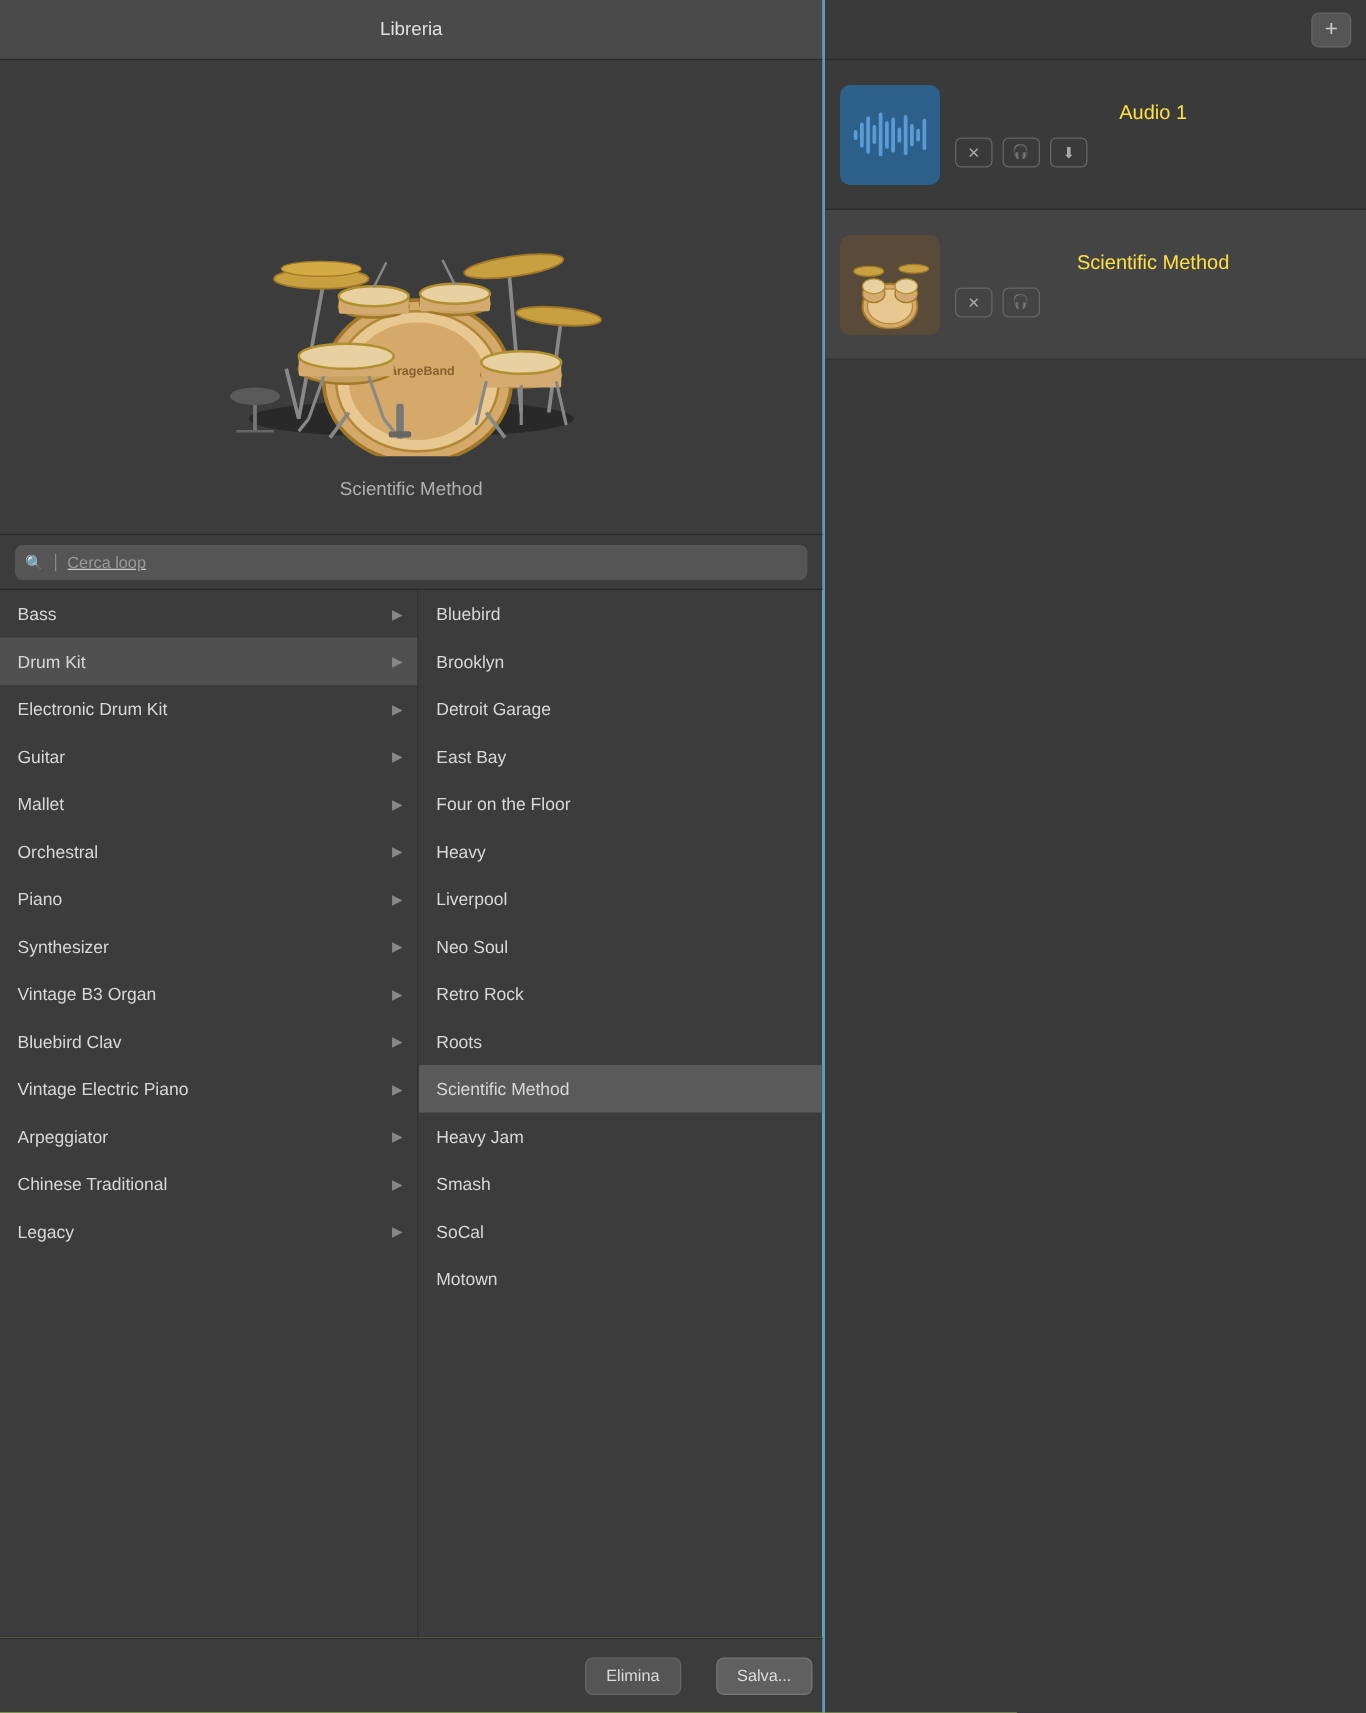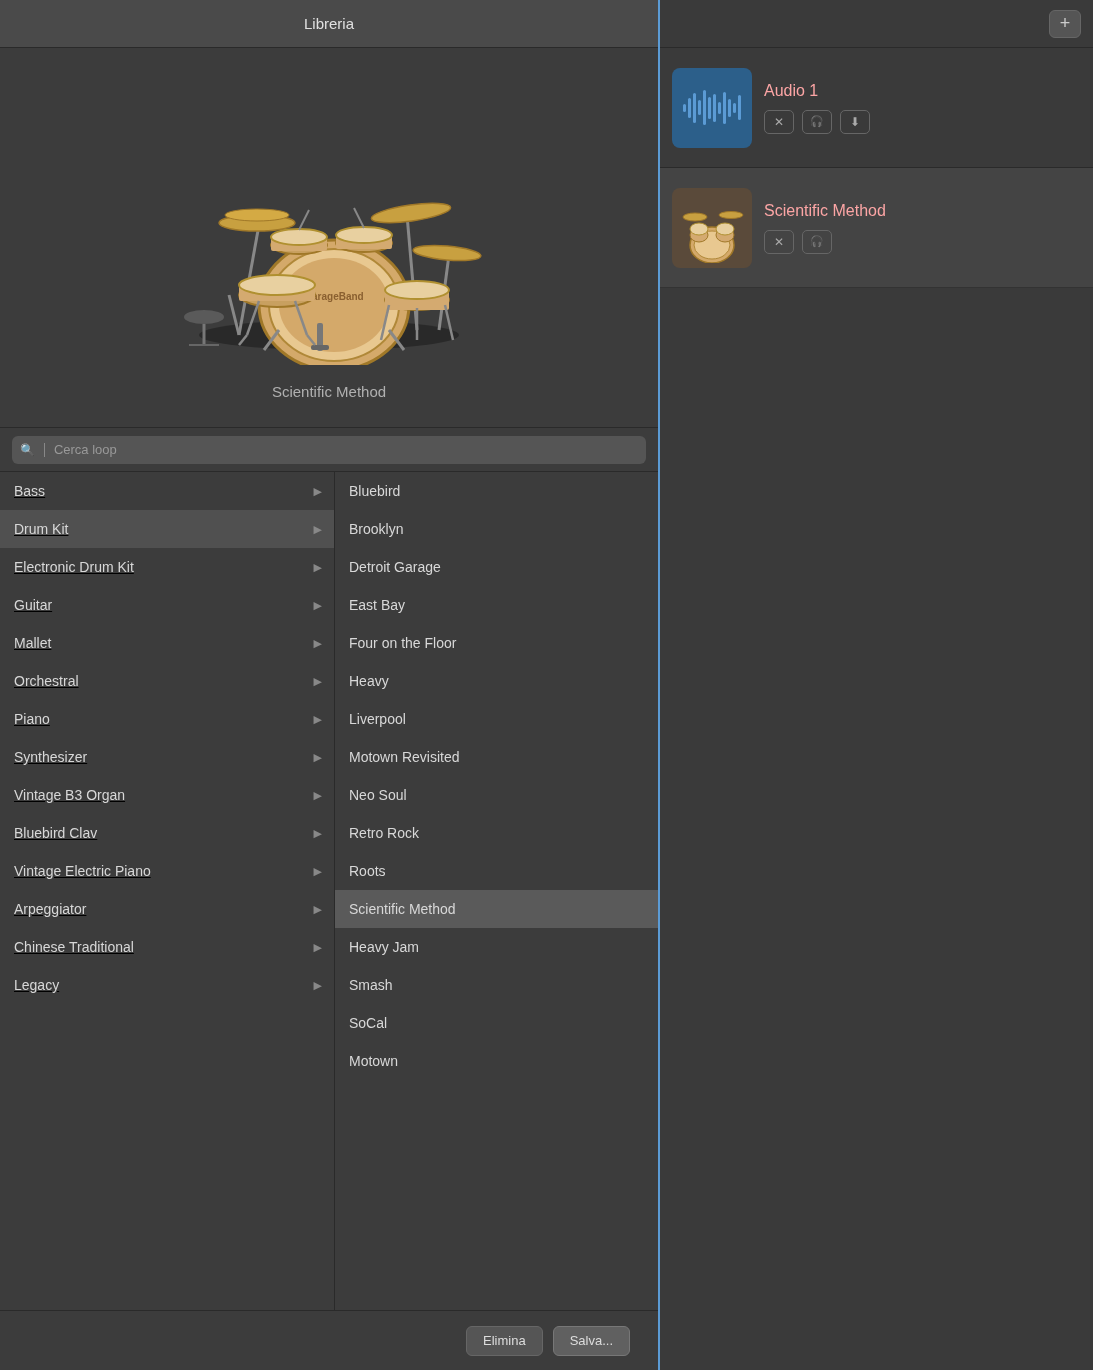--- a/index.html
+++ b/index.html
@@ -88,20 +88,21 @@
       font-size: 12px;
     }
 
     .search-input {
       background: transparent;
       border: none;
       outline: none;
       color: #ccc;
       font-size: 13px;
       width: 100%;
+      text-decoration: underline;
     }
 
     .search-input::placeholder {
       color: #999;
     }
 
     .search-divider {
       width: 1px;
       height: 14px;
       background: #888;
@@ -113,21 +114,20 @@
       flex: 1;
       display: flex;
       overflow: hidden;
     }
 
     .left-list {
       width: 335px;
       border-right: 1px solid #2a2a2a;
       overflow-y: auto;
       background: #3c3c3c;
-      text-decoration: underline;
     }
 
     .right-list {
       flex: 1;
       overflow-y: auto;
       background: #3c3c3c;
     }
 
     .list-item {
       height: 38px;
@@ -156,22 +156,22 @@
     }
 
     
     .footer {
       height: 60px;
       background: #3c3c3c;
       border-top: 1px solid #2a2a2a;
       display: flex;
       align-items: center;
       justify-content: flex-end;
-      padding: 0 28px;
-      gap: 10px;
+      padding: 0 8px;
+      gap: 28px;
     }
 
     .btn {
       height: 30px;
       border-radius: 6px;
       border: 1px solid #666;
       background: #555;
       color: #ddd;
       font-size: 13px;
       cursor: pointer;
@@ -248,24 +248,25 @@
 
     .track-thumbnail.drum {
       background: #5a4a3a;
     }
 
     .track-info {
       flex: 1;
     }
 
     .track-name {
-      color: #fca5a5;
+      color: #fde047;
       font-size: 16px;
       font-weight: 500;
       margin-bottom: 10px;
+      text-align: center;
     }
 
     .track-controls {
       display: flex;
       gap: 8px;
     }
 
     .track-btn {
       width: 30px;
       height: 24px;
@@ -469,23 +470,20 @@
           <span>East Bay</span>
         </div>
         <div class="list-item">
           <span>Four on the Floor</span>
         </div>
         <div class="list-item">
           <span>Heavy</span>
         </div>
         <div class="list-item">
           <span>Liverpool</span>
-        </div>
-        <div class="list-item">
-          <span>Motown Revisited</span>
         </div>
         <div class="list-item">
           <span>Neo Soul</span>
         </div>
         <div class="list-item">
           <span>Retro Rock</span>
         </div>
         <div class="list-item">
           <span>Roots</span>
         </div>

